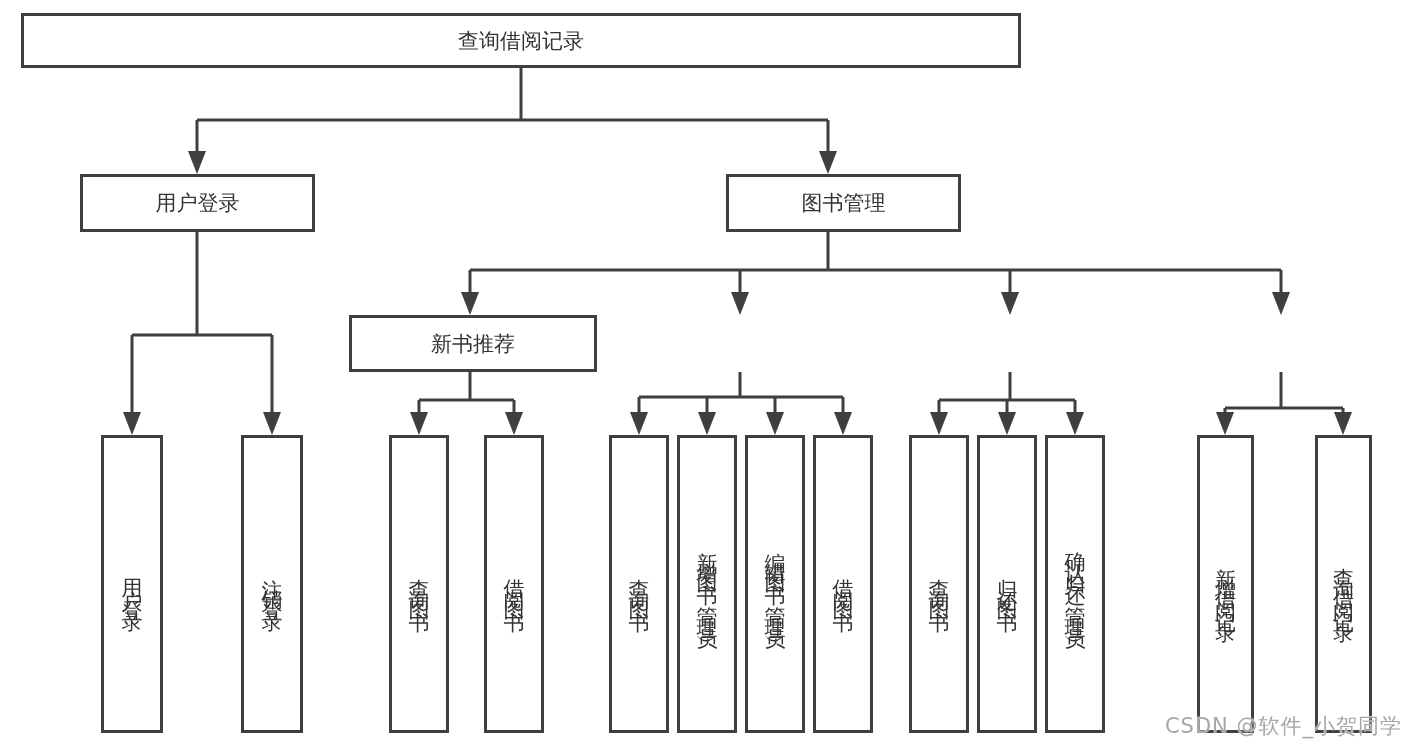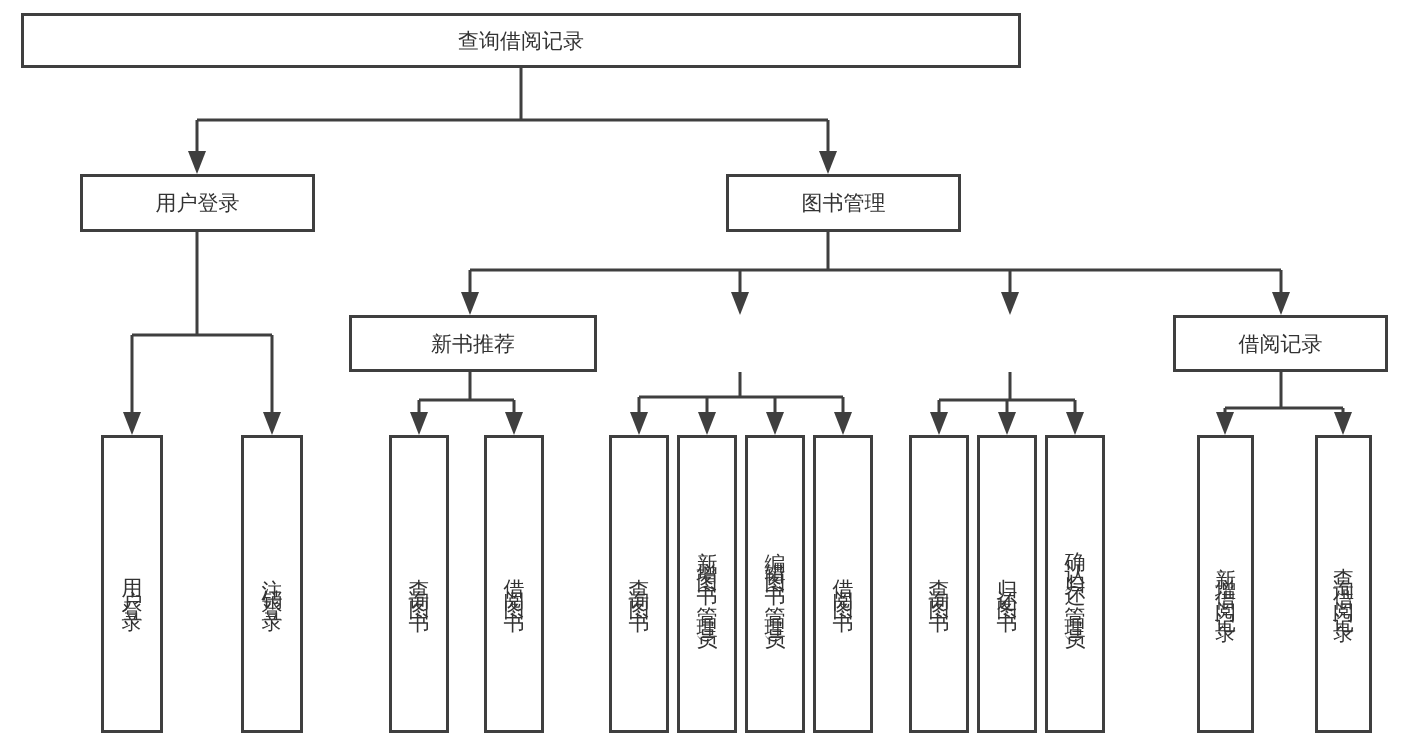--- a/index.html
+++ b/index.html
@@ -88,33 +88,33 @@
       <polygon points="1334,412 1352,412 1343,435"></polygon>
     </g>
   </svg>
 
   <div class="box" style="left:21px;top:13px;width:1000px;height:55px;">查询借阅记录</div>
 
   <div class="box" style="left:80px;top:174px;width:235px;height:58px;">用户登录</div>
   <div class="box" style="left:726px;top:174px;width:235px;height:58px;">图书管理</div>
 
   <div class="box" style="left:349px;top:315px;width:248px;height:57px;">新书推荐</div>
-  <div class="box" style="left:1173px;top:315px;width:215px;height:57px;">借阅记录</div>
 
   <div class="box vbox" style="left:101px;top:435px;width:62px;height:298px;">用户登录</div>
   <div class="box vbox" style="left:241px;top:435px;width:62px;height:298px;">注销登录</div>
 
   <div class="box vbox" style="left:389px;top:435px;width:60px;height:298px;">查询图书</div>
   <div class="box vbox" style="left:484px;top:435px;width:60px;height:298px;">借阅图书</div>
 
   <div class="box vbox" style="left:609px;top:435px;width:60px;height:298px;">查询图书</div>
   <div class="box vbox" style="left:677px;top:435px;width:60px;height:298px;">新增图书（管理员）</div>
   <div class="box vbox" style="left:745px;top:435px;width:60px;height:298px;">编辑图书（管理员）</div>
   <div class="box vbox" style="left:813px;top:435px;width:60px;height:298px;">借阅图书</div>
 
   <div class="box vbox" style="left:909px;top:435px;width:60px;height:298px;">查询图书</div>
   <div class="box vbox" style="left:977px;top:435px;width:60px;height:298px;">归还图书</div>
   <div class="box vbox" style="left:1045px;top:435px;width:60px;height:298px;">确认归还（管理员）</div>
 
   <div class="box vbox" style="left:1197px;top:435px;width:57px;height:298px;">新增借阅记录</div>
   <div class="box vbox" style="left:1315px;top:435px;width:57px;height:298px;">查询借阅记录</div>
 
+  <div class="watermark">CSDN @软件_小贺同学</div>
 </div>
 
 </body></html>

